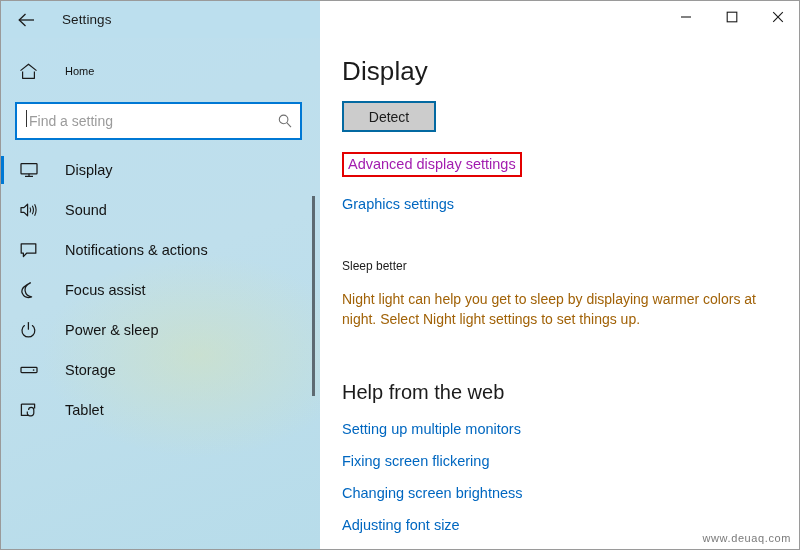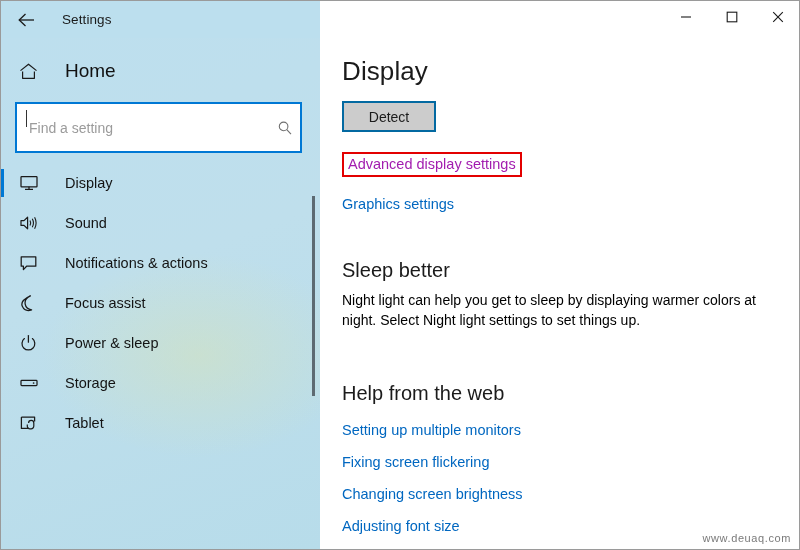--- a/index.html
+++ b/index.html
@@ -92,28 +92,28 @@
   .home-row {
     display: flex;
     align-items: center;
     height: 38px;
     margin-top: 14px;
     padding-left: 18px;
     cursor: pointer;
   }
   .home-icon { width: 26px; display: flex; align-items: center; }
   .home-label {
-    font-size: 19px;
+    font-size: 11px;
     color: #111;
     margin-left: 20px;
   }
 
   .search-wrap {
     margin: 12px 18px 0 14px;
-    height: 51px;
+    height: 38px;
     background: #ffffff;
     border: 2px solid #0078d4;
     display: flex;
     align-items: center;
     position: relative;
   }
   .search-caret {
     position: absolute;
     left: 9px;
     top: 6px;
@@ -238,30 +238,30 @@
     font-size: 14.5px;
     color: #0067c0;
     text-decoration: none;
     cursor: pointer;
     line-height: 18px;
   }
 
   .gap-gfx { margin-top: 18px; }
 
   .subhead {
-    font-size: 20px;
+    font-size: 12px;
     font-weight: normal;
     color: #1b1b1b;
     margin-top: 46px;
   }
   .body-text {
     font-size: 14px;
-    color: #000000;
+    color: #a16207;
     line-height: 20px;
-    margin-top: 8px;
+    margin-top: 16px;
     max-width: 432px;
   }
 
   .help-head {
     font-size: 20px;
     font-weight: normal;
     color: #1b1b1b;
     margin-top: 52px;
   }
   .help-list { margin-top: 16px; }

